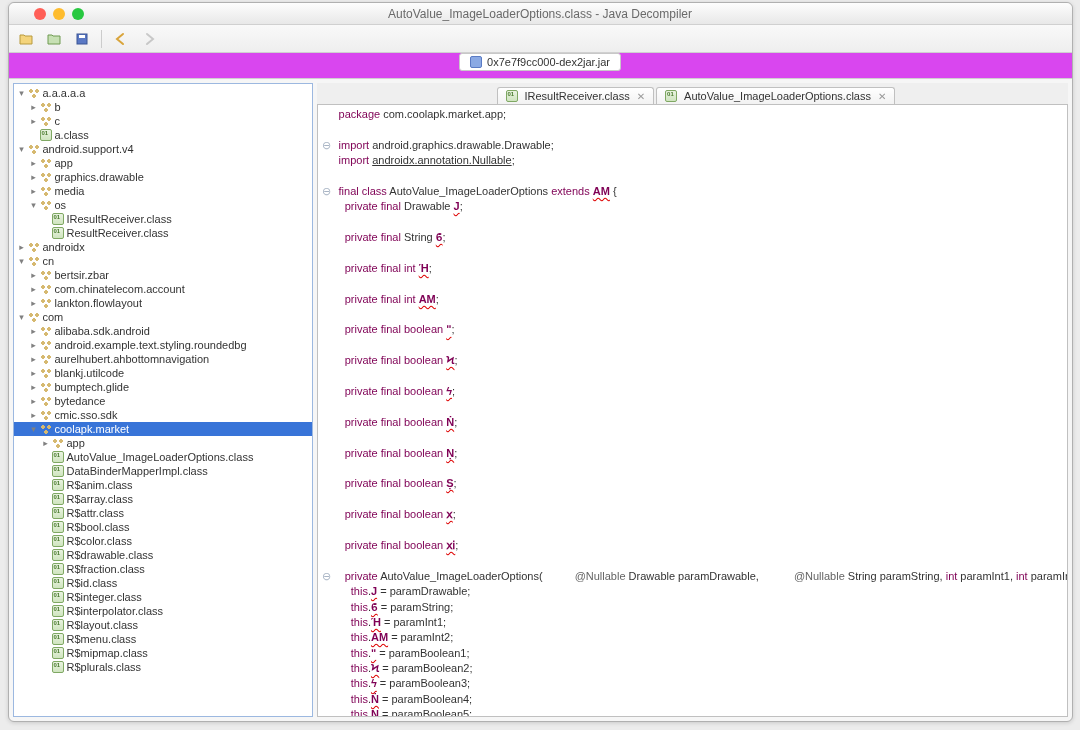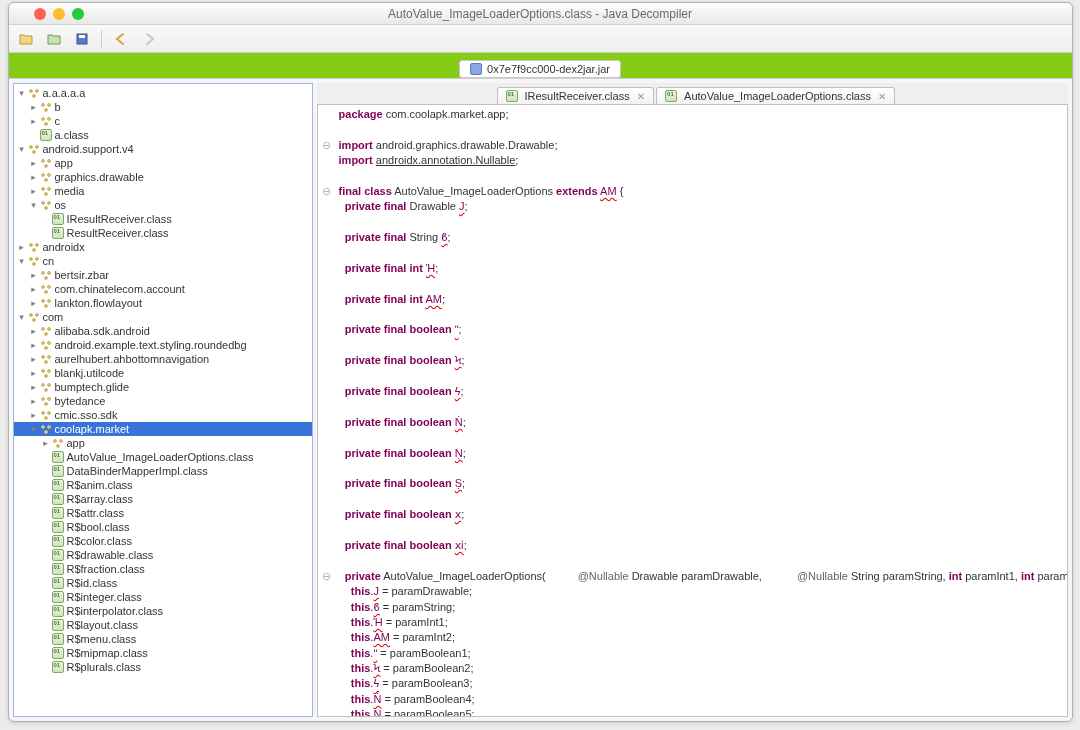--- a/index.html
+++ b/index.html
@@ -6,21 +6,21 @@
 body { width:1080px; height:730px; background:#ececec; overflow:hidden; font-size:11px; color:#333; }
 .window { width:1065px; height:720px; margin:2px auto; background:#f6f6f6; border:1px solid #b0b0b0; border-radius:6px; display:flex; flex-direction:column; box-shadow:0 1px 4px rgba(0,0,0,.15); }
 .titlebar { height:22px; display:flex; align-items:center; padding:0 25px; border-bottom:1px solid #d0d0d0; background:linear-gradient(#fdfdfd,#e8e8e8); border-radius:6px 6px 0 0; position:relative; }
 .traffic { display:flex; gap:7px; }
 .dot { width:12px; height:12px; border-radius:50%; }
 .dot.r{background:#ff5f57;} .dot.y{background:#febc2e;} .dot.g{background:#28c840;}
 .title { position:absolute; left:0; right:0; text-align:center; font-size:12px; color:#6a6a6a; font-weight:500; }
 .toolbar { height:28px; display:flex; align-items:center; padding:0 6px; gap:6px; border-bottom:1px solid #d0d0d0; background:linear-gradient(#f9f9f9,#eee); }
 .tbtn { width:22px; height:20px; display:flex; align-items:center; justify-content:center; color:#666; }
 .tsep { width:1px; height:18px; background:#ccc; margin:0 2px; }
-.jarbar { height:26px; display:flex; align-items:flex-end; justify-content:center; border-bottom:1px solid #d0d0d0; background:#84cc16; }
+.jarbar { height:26px; display:flex; align-items:flex-start; justify-content:center; border-bottom:1px solid #d0d0d0; background:#d946ef; }
 .jartab { display:flex; align-items:center; gap:5px; background:#fff; border:1px solid #c8c8c8; border-radius:3px; padding:2px 10px; font-size:11px; }
 .jico { width:12px; height:12px; background:#8aa9e4; border:1px solid #5a7bc4; border-radius:2px; }
 .body { flex:1; display:flex; overflow:hidden; }
 .sidebar { width:300px; border:1px solid #9cb8e0; margin:4px 2px 4px 4px; background:#fff; overflow:auto; }
 .tree { padding:2px 0 6px; }
 .row { display:flex; align-items:center; height:14px; padding:0 2px; white-space:nowrap; cursor:default; }
 .row.sel { background:#3874d8; color:#fff; }
 .tw { width:12px; text-align:center; color:#808080; font-size:9px; }
 .tw.spacer { visibility:hidden; }
 .pkg { width:12px; height:10px; margin-right:3px; position:relative; }
@@ -28,23 +28,23 @@
 .cls { width:12px; height:12px; margin-right:3px; border:1px solid #7fa863; border-radius:2px; background:linear-gradient(#e9f3e0,#cfe4bf); position:relative; }
 .cls::after { content:"01"; position:absolute; font-size:6px; color:#4a7a2f; top:0; left:1px; font-weight:bold; }
 .main { flex:1; margin:4px 4px 4px 2px; display:flex; flex-direction:column; overflow:hidden; }
 .tabs { height:22px; display:flex; align-items:flex-end; background:#efefef; border-bottom:1px solid #c0c0c0; padding-left:180px; gap:2px; }
 .tab { display:flex; align-items:center; gap:4px; background:linear-gradient(#fff,#f2f2f2); border:1px solid #c0c0c0; border-bottom:none; padding:2px 8px; font-size:11px; border-radius:3px 3px 0 0; }
 .tab .x { color:#999; font-size:10px; margin-left:3px; }
 .code { flex:1; background:#fff; border:1px solid #c0c0c0; border-top:none; overflow:auto; font-family:Menlo,Monaco,monospace; font-size:11px; line-height:1.4; }
 .code-inner { padding:2px 0 40px; min-width:1050px; }
 .cl { display:flex; white-space:pre; }
 .gut { width:18px; flex-shrink:0; text-align:center; color:#a8b4c4; cursor:pointer; }
-.kw { color:#7f0055; font-weight:bold; }
+.kw { color:#7f0055; font-weight:normal; }
 .ann { color:#646464;margin-left:32px; }
-.obf { color:#7f0055; font-weight:normal; text-decoration:underline wavy #d00; text-underline-offset:2px; }
+.obf { color:#7f0055; font-weight:bold; text-decoration:underline wavy #d00; text-underline-offset:2px; }
 ::-webkit-scrollbar { height:14px; width:14px; }
 ::-webkit-scrollbar-thumb { background:#c4c4c4; border-radius:7px; border:3px solid #fff; }
 </style>
 </head>
 <body>
 
 <div class="window">
 
   <div class="titlebar">
     <div class="traffic">

